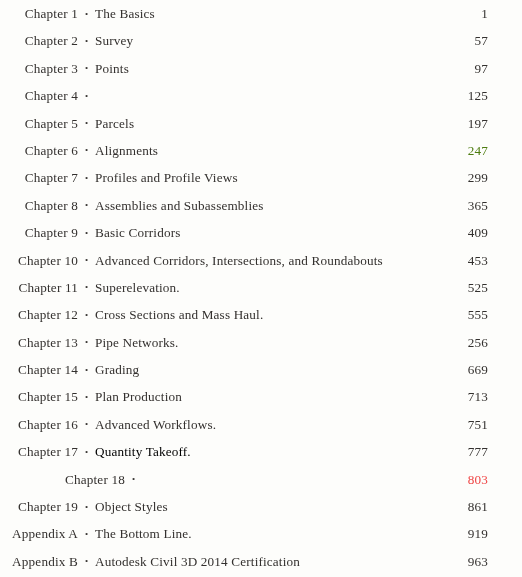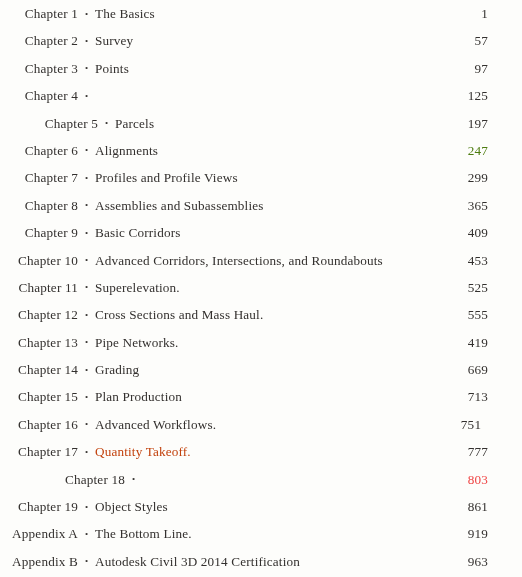--- a/index.html
+++ b/index.html
@@ -141,21 +141,21 @@
     <div class="toc-row gap-space">
       <div class="toc-row-inner">
         <span class="toc-label" style="color: rgb(51, 48, 46);">Chapter 4</span>
         <span class="toc-bullet">•</span>
         <span class="toc-leader"></span>
         <span class="toc-page" style="color: rgb(51, 48, 46);">125</span>
       </div>
     </div>
     <div class="toc-row gap-space">
       <div class="toc-row-inner">
-        <span class="toc-label" style="color: rgb(51, 48, 46); padding-left: 20px;">Chapter 5</span>
+        <span class="toc-label" style="color: rgb(51, 48, 46);">Chapter 5</span>
         <span class="toc-bullet">•</span>
         <span class="toc-title" style="color: rgb(51, 48, 46);">Parcels</span>
         <span class="toc-leader"></span>
         <span class="toc-page" style="color: rgb(51, 48, 46);">197</span>
       </div>
     </div>
     <div class="toc-row gap-space">
       <div class="toc-row-inner">
         <span class="toc-label" style="color: rgb(51, 48, 46);">Chapter 6</span>
         <span class="toc-bullet">•</span>
@@ -217,21 +217,21 @@
         <span class="toc-leader"></span>
         <span class="toc-page" style="color: rgb(51, 48, 46);">555</span>
       </div>
     </div>
     <div class="toc-row gap-none">
       <div class="toc-row-inner">
         <span class="toc-label" style="color: rgb(51, 48, 46);">Chapter 13</span>
         <span class="toc-bullet">•</span>
         <span class="toc-title" style="color: rgb(51, 48, 46);">Pipe Networks.</span>
         <span class="toc-leader"></span>
-        <span class="toc-page" style="color: rgb(51, 48, 46);">419</span>
+        <span class="toc-page" style="color: rgb(51, 48, 46);">256</span>
       </div>
     </div>
     <div class="toc-row gap-space">
       <div class="toc-row-inner">
         <span class="toc-label" style="color: rgb(51, 48, 46);">Chapter 14</span>
         <span class="toc-bullet">•</span>
         <span class="toc-title" style="color: rgb(51, 48, 46); text-align: right;">Grading</span>
         <span class="toc-leader"></span>
         <span class="toc-page" style="color: rgb(51, 48, 46);">669</span>
       </div>
@@ -244,28 +244,28 @@
         <span class="toc-leader"></span>
         <span class="toc-page" style="color: rgb(51, 48, 46);">713</span>
       </div>
     </div>
     <div class="toc-row gap-none">
       <div class="toc-row-inner">
         <span class="toc-label" style="color: rgb(51, 48, 46);">Chapter 16</span>
         <span class="toc-bullet">•</span>
         <span class="toc-title" style="color: rgb(51, 48, 46);">Advanced Workflows.</span>
         <span class="toc-leader"></span>
-        <span class="toc-page" style="color: rgb(51, 48, 46); text-align: center;">751</span>
+        <span class="toc-page" style="color: rgb(51, 48, 46);">751</span>
       </div>
     </div>
     <div class="toc-row gap-none">
       <div class="toc-row-inner">
         <span class="toc-label" style="color: rgb(51, 48, 46);">Chapter 17</span>
         <span class="toc-bullet">•</span>
-        <span class="toc-title" style="color: #c2410c;">Quantity Takeoff.</span>
+        <span class="toc-title" style="color: #000000;">Quantity Takeoff.</span>
         <span class="toc-leader"></span>
         <span class="toc-page" style="color: rgb(51, 48, 46);">777</span>
       </div>
     </div>
     <div class="toc-row gap-space">
       <div class="toc-row-inner">
         <span class="toc-label" style="color: rgb(51, 48, 46); margin-left: 47px;">Chapter 18</span>
         <span class="toc-bullet">•</span>
         <span class="toc-leader"></span>
         <span class="toc-page" style="color: #ef4444;">803</span>

